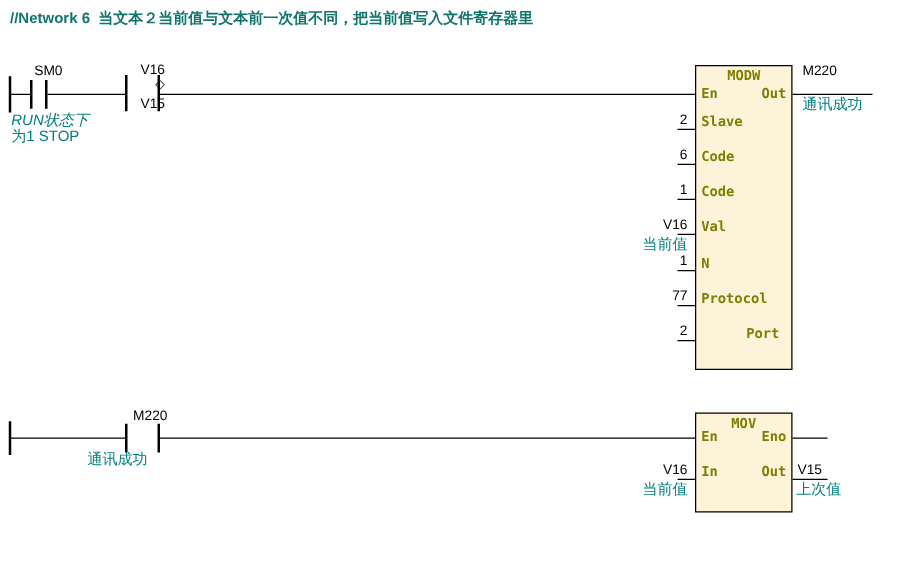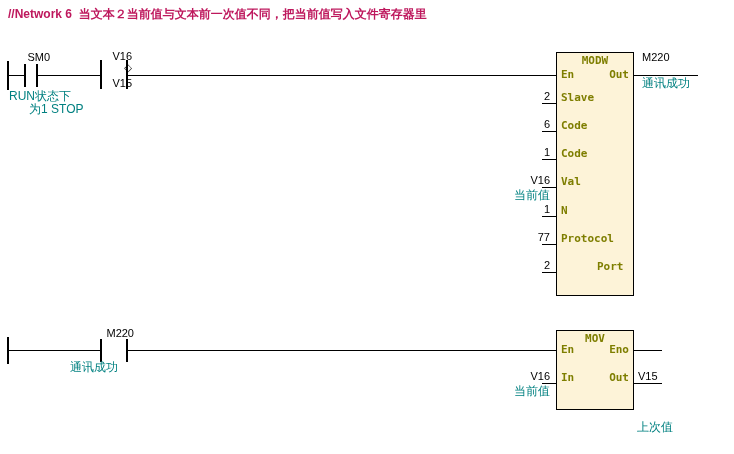--- a/index.html
+++ b/index.html
@@ -2,21 +2,21 @@
 <html><head>
 <meta charset="utf-8">
 <style>
   html,body{margin:0;padding:0;background:#ffffff;}
   .stage{
     position:relative;width:734px;height:454px;background:#ffffff;
     font-family:"Liberation Sans",sans-serif;overflow:hidden;
   }
   .title{
     position:absolute;font:bold 12px "Liberation Sans",sans-serif;
-    color:#be185d;white-space:pre;
+    color:#0f766e;white-space:pre;
   }
   .wire{position:absolute;height:1px;background:#000000;}
   .rail{position:absolute;width:2px;background:#000000;}
   .contact{position:absolute;}
   .vbar{position:absolute;width:2px;background:#000000;top:0;bottom:0;}
   .lbl{
     position:absolute;font:11px "Liberation Sans",sans-serif;
     color:#000000;white-space:nowrap;line-height:12px;
   }
   .center{text-align:right;}
@@ -47,22 +47,22 @@
   <div class="title" style="left:8px;top:6px;">//Network 6  当文本２当前值与文本前一次值不同，把当前值写入文件寄存器里</div>
 
   <div class="rail" style="left:7px;top:61px;height:29px;"></div>
   <div class="wire" style="left:8px;top:75px;width:16px;"></div>
 
   <div class="contact" style="left:24px;top:64px;width:14px;height:23px;">
     <div class="vbar" style="left:0;"></div>
     <div class="vbar" style="right:0;"></div>
   </div>
   <div class="lbl center" style="left:12px;top:51px;width:38px;">SM0</div>
-  <div class="comment" style="left:9px;top:90px;">RUN状态下</div>
-  <div class="comment" style="left:9px;top:103px;margin-left:20px;">为1 STOP</div>
+  <div class="comment" style="left:9px;top:90px;font-style:italic;">RUN状态下</div>
+  <div class="comment" style="left:9px;top:103px;">为1 STOP</div>
 
   <div class="wire" style="left:38px;top:75px;width:62px;"></div>
 
   <div class="contact" style="left:100px;top:60px;width:28px;height:29px;">
     <div class="vbar" style="left:0;"></div>
     <div class="vbar" style="right:0;"></div>
   </div>
   <div class="lbl center" style="left:96px;top:50px;width:36px;">V16</div>
   <div class="lbl center diamond" style="left:96px;top:62px;width:36px;">◇</div>
   <div class="lbl center" style="left:96px;top:77px;width:36px;">V15</div>
@@ -128,15 +128,15 @@
     <div class="pinlbl" style="right:4px;top:41px;">Out</div>
   </div>
 
   <div class="wire" style="left:542px;top:383px;width:14px;"></div>
   <div class="lbl val" style="left:494px;top:370px;width:56px;">V16</div>
   <div class="comment val" style="left:478px;top:385px;width:72px;">当前值</div>
 
   <div class="wire" style="left:634px;top:350px;width:28px;"></div>
   <div class="wire" style="left:634px;top:383px;width:28px;"></div>
   <div class="lbl" style="left:638px;top:370px;">V15</div>
-  <div class="comment" style="left:637px;top:385px;margin-top:36px;">上次值</div>
+  <div class="comment" style="left:637px;top:385px;">上次值</div>
 
 </div>
 
 </body></html>

